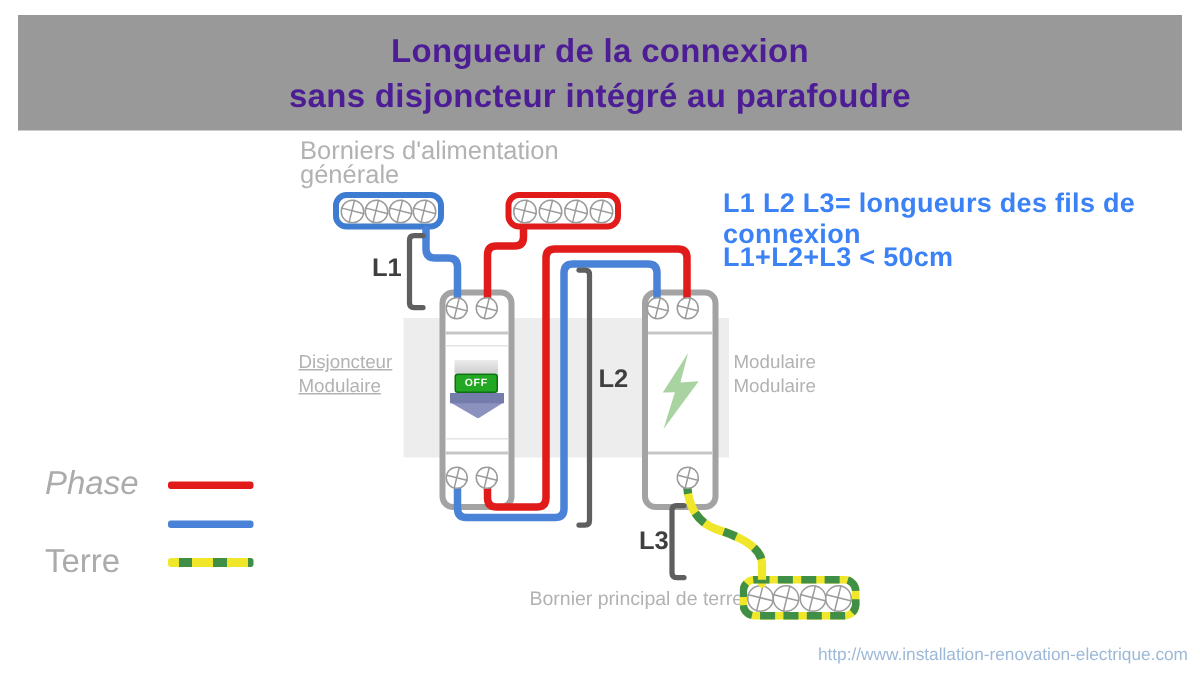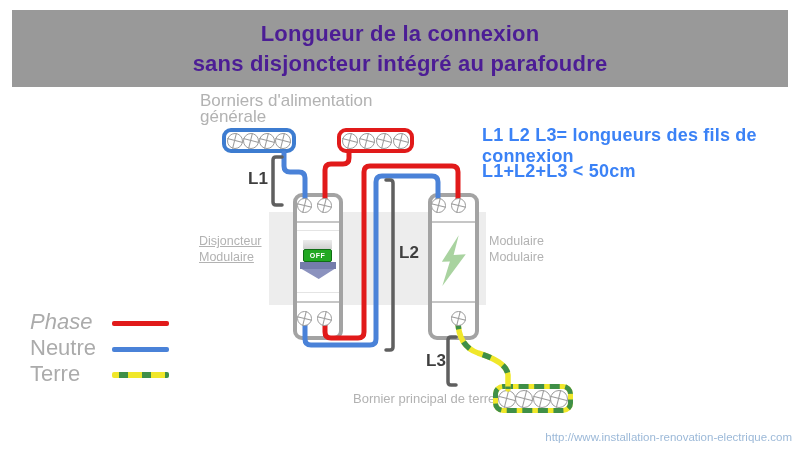--- a/index.html
+++ b/index.html
@@ -164,20 +164,19 @@
   <div class="screw screw-abs" style="left:297px;top:198px;"></div>
   <div class="screw screw-abs" style="left:317px;top:198px;"></div>
   <div class="screw screw-abs" style="left:297px;top:311px;"></div>
   <div class="screw screw-abs" style="left:317px;top:311px;"></div>
   <div class="screw screw-abs" style="left:431px;top:198px;"></div>
   <div class="screw screw-abs" style="left:451px;top:198px;"></div>
   <div class="screw screw-abs" style="left:451px;top:311px;"></div>
 
   <div class="leg-label" style="top:309px;font-style:italic;">Phase</div>
   <div class="leg-line leg-phase-line"></div>
-  <div class="leg-label" style="top:335px;">Neutre</div>
   <div class="leg-line leg-neutre-line"></div>
   <div class="leg-label" style="top:361px;">Terre</div>
   <div class="leg-line leg-terre-line"></div>
 
   <div class="url">http://www.installation-renovation-electrique.com</div>
 
 </div>
 
 </body></html>

